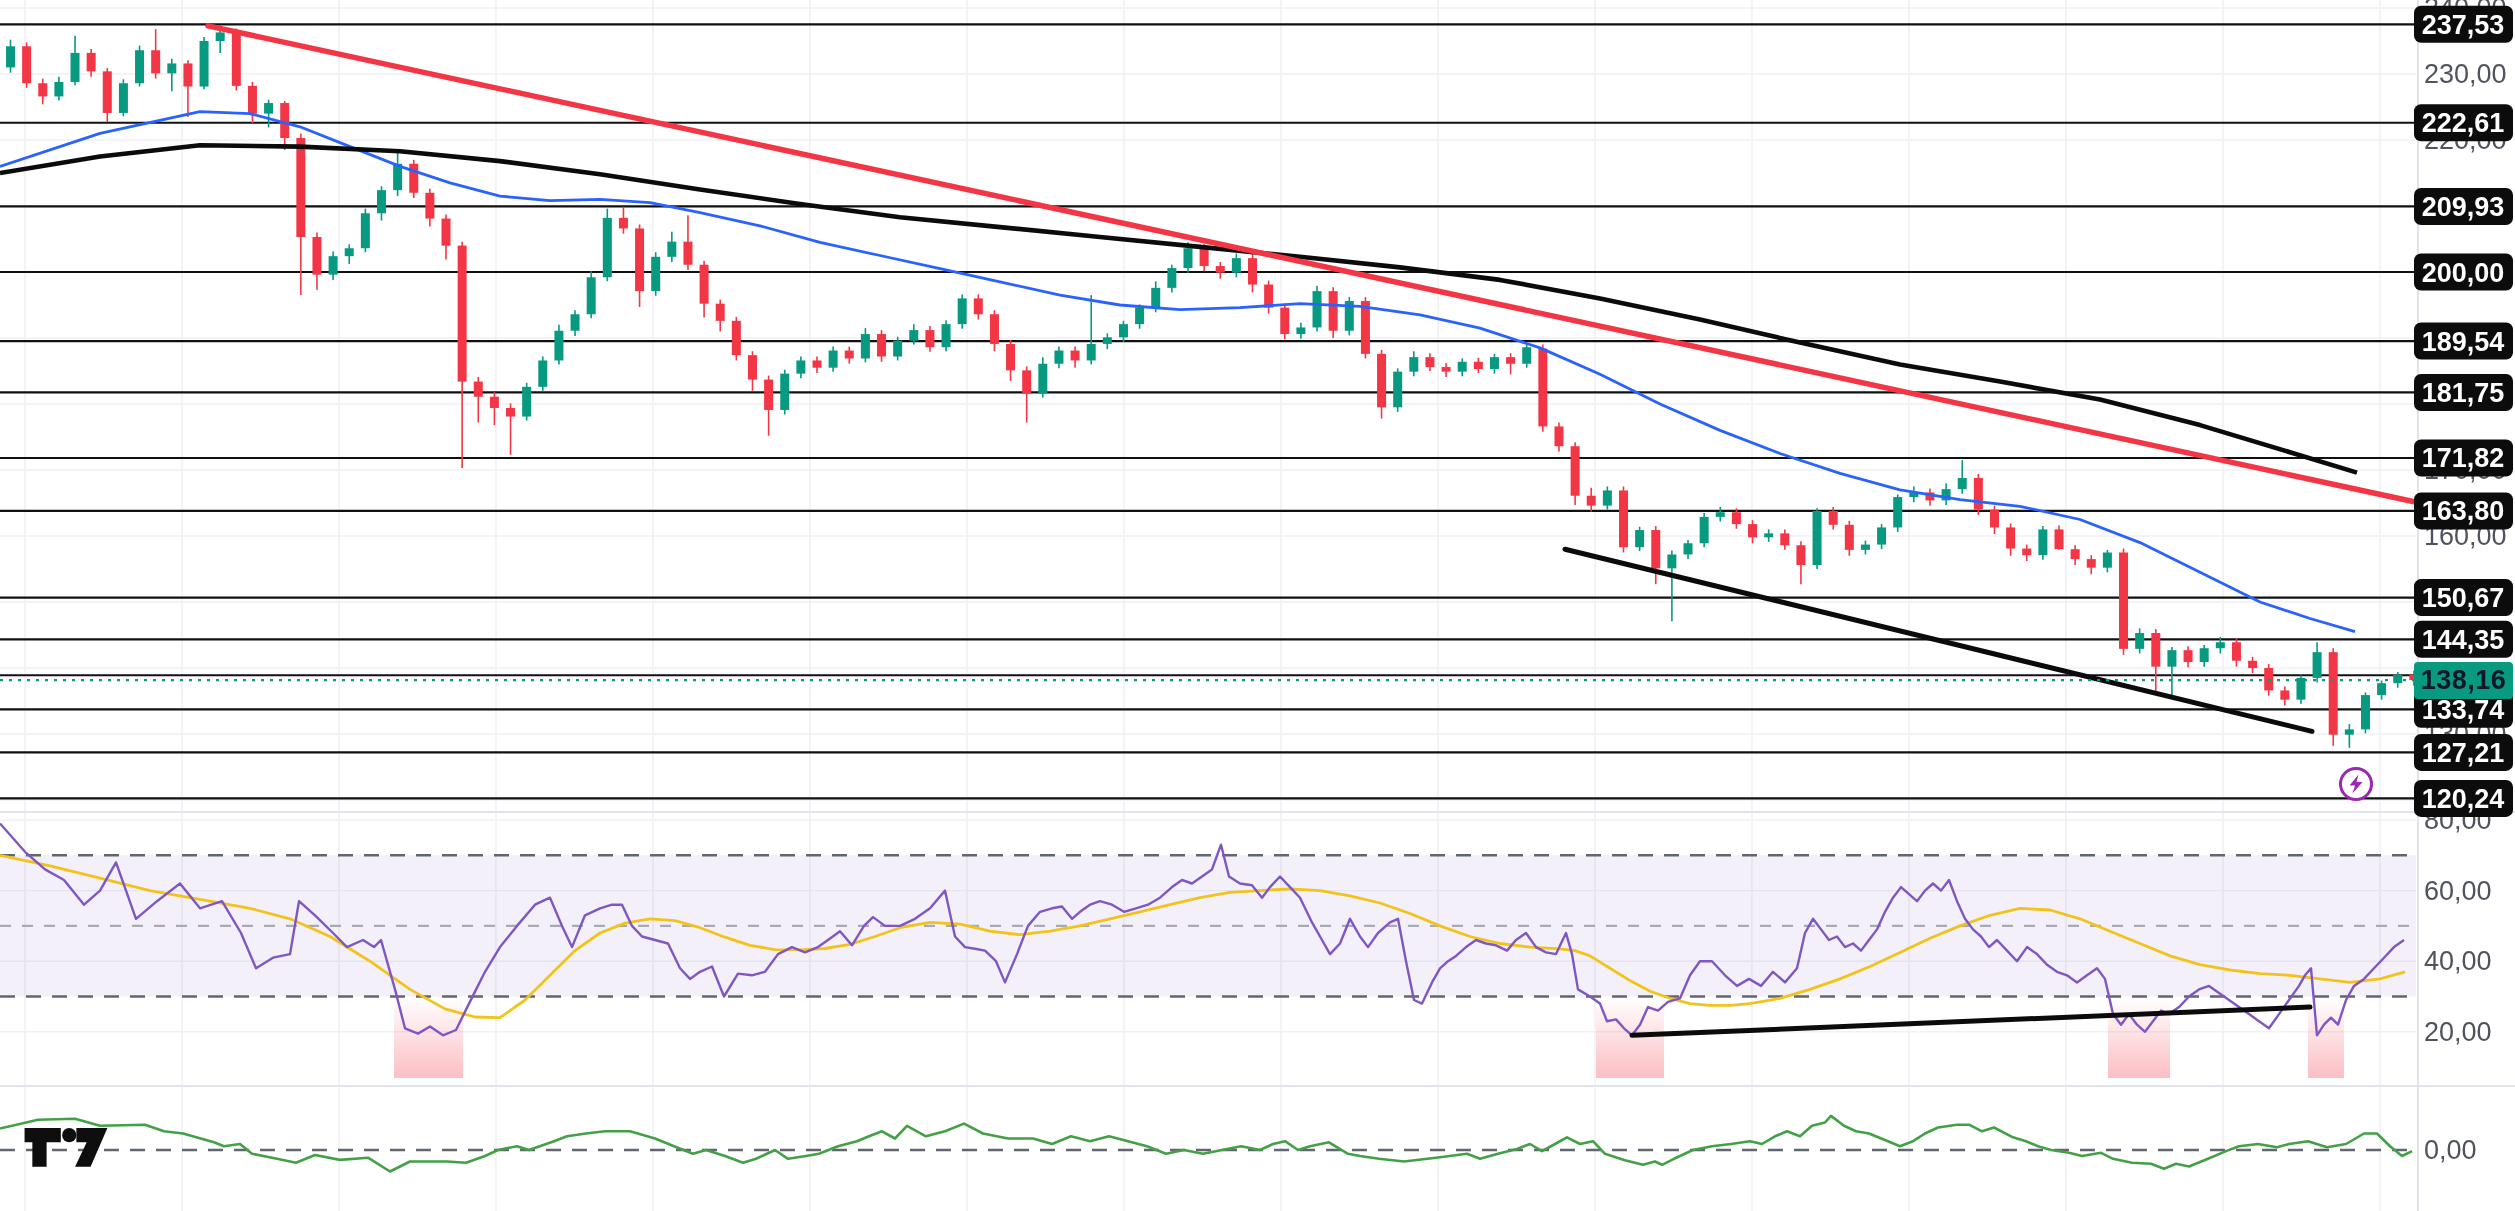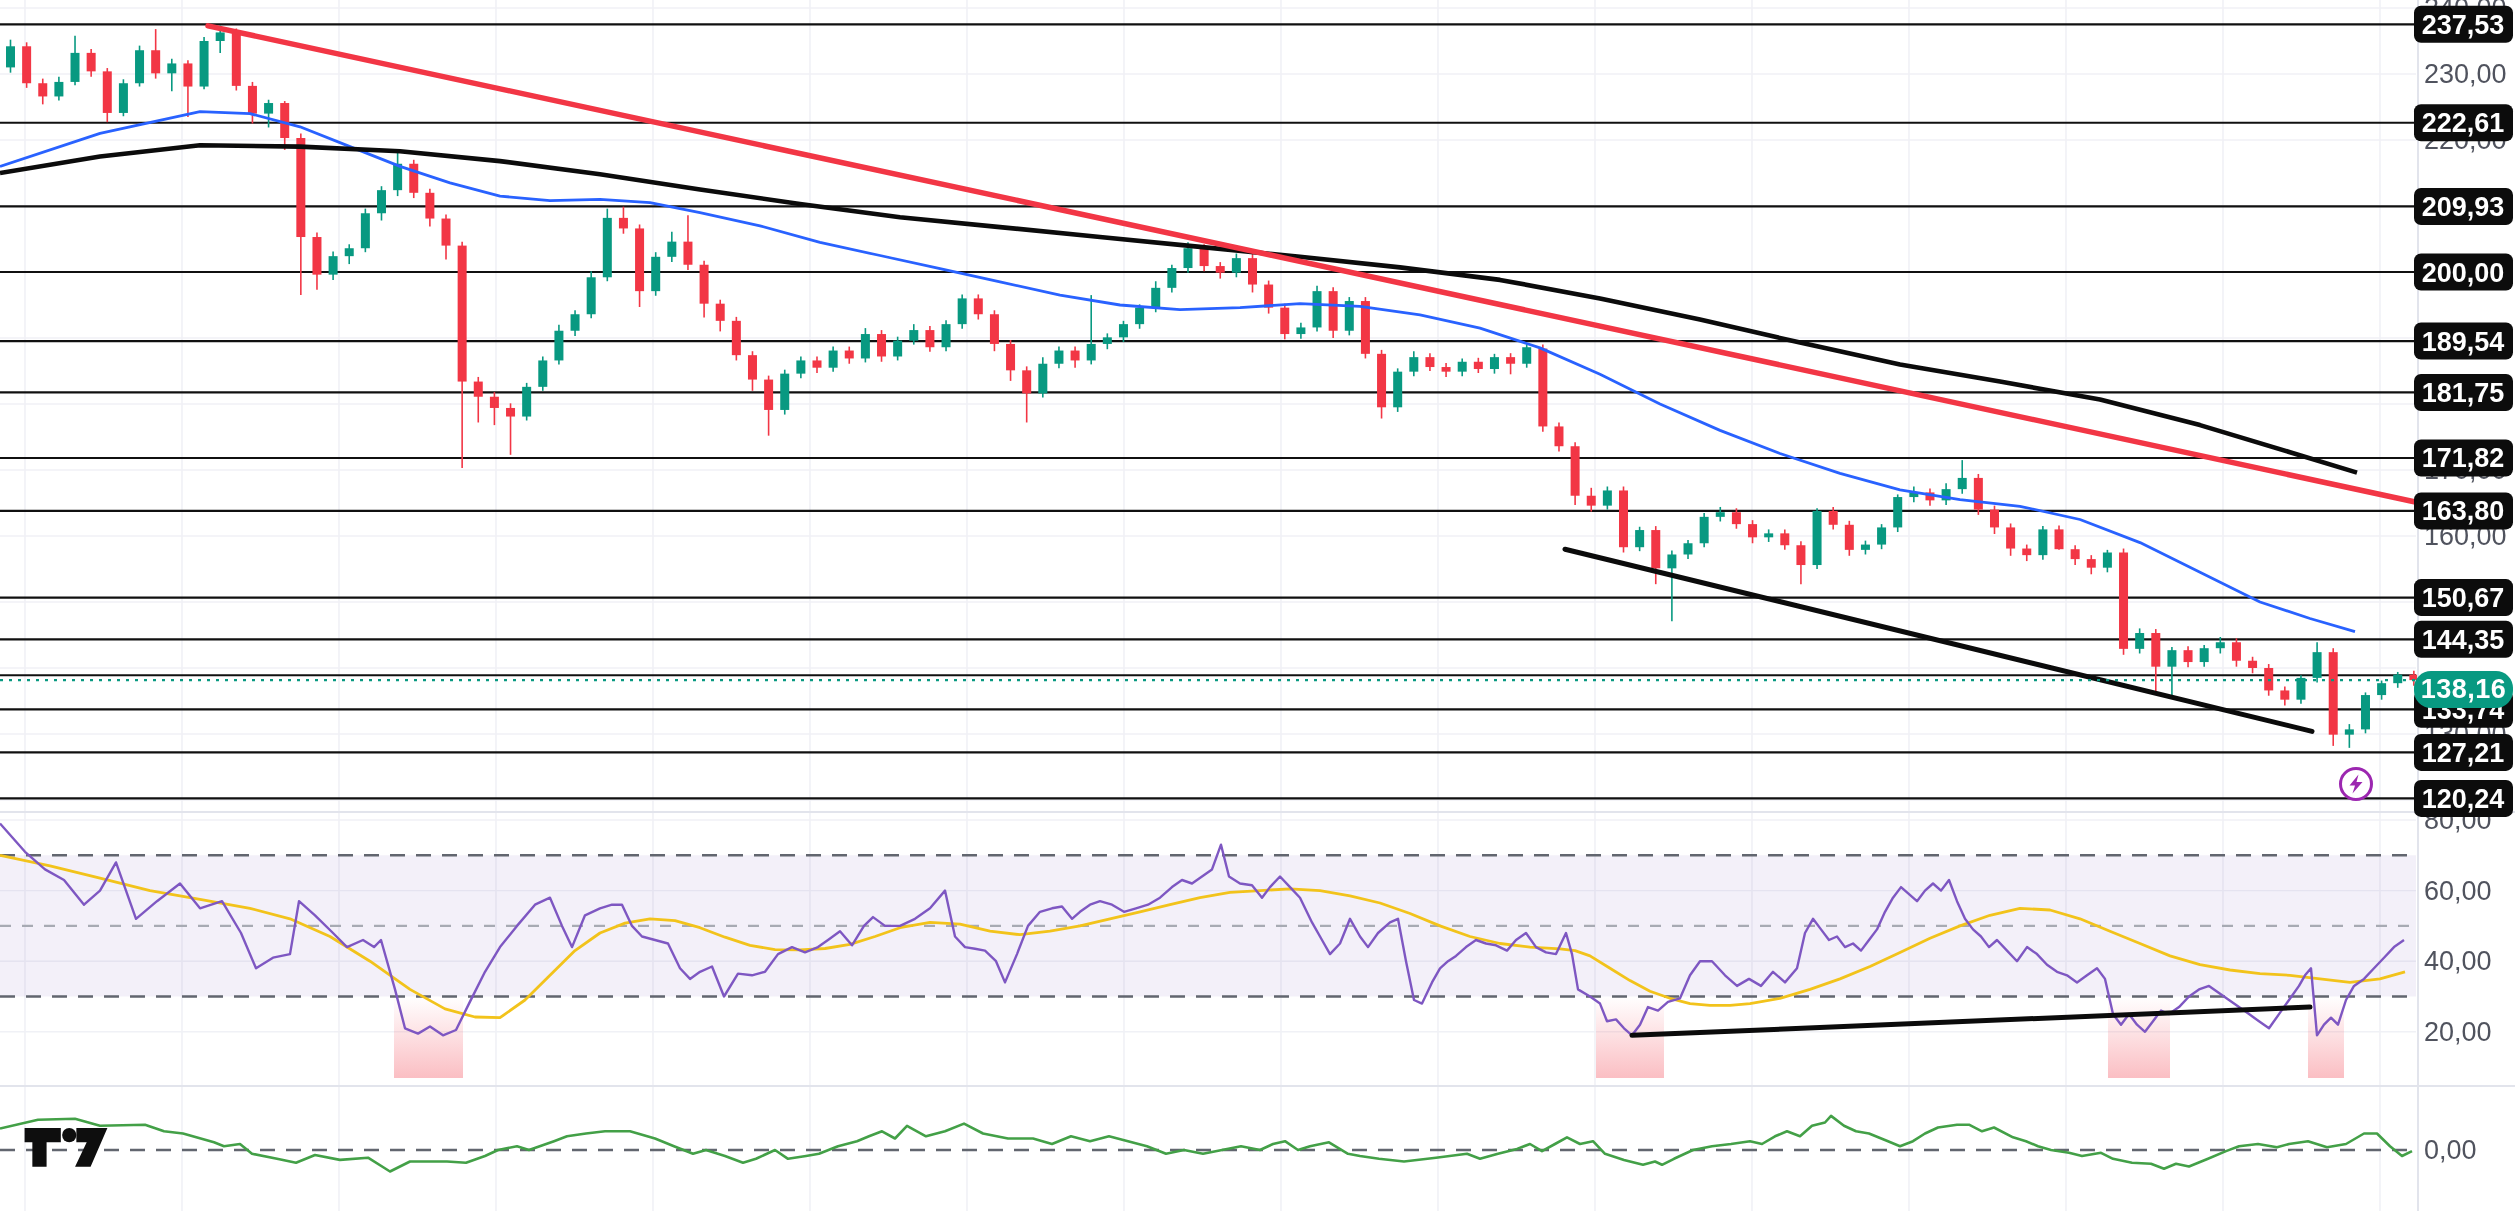--- a/index.html
+++ b/index.html
@@ -1,20 +1,20 @@
 <!DOCTYPE html>
 <html><head>
 <meta charset="utf-8">
 <style>
   html,body{margin:0;padding:0;background:#ffffff;font-family:"Liberation Sans",sans-serif;}
   #stage{position:relative;width:2515px;height:1211px;background:#fff;overflow:hidden;}
   #cv{position:absolute;left:0;top:0;}
   .cur-badge{position:absolute;left:2414px;top:662px;width:99px;height:37px;background:#089981;
-    color:#ffffff;font-weight:bold;font-size:27px;display:flex;align-items:center;justify-content:center;
-    border-radius:17px;letter-spacing:.5px;margin-top:9px;}
+    color:#0f172a;font-weight:bold;font-size:27px;display:flex;align-items:center;justify-content:center;
+    border-radius:4px;letter-spacing:.5px;}
   .bolt-wrap{position:absolute;left:2337px;top:765px;width:38px;height:38px;}
   .tv-logo{position:absolute;left:24px;top:1128px;width:84px;height:44px;}
 </style>
 </head>
 <body>
 <div id="stage">
 
 <svg id="cv" width="2515" height="1211" viewBox="0 0 2515 1211">
       <defs>
         <linearGradient id="pg" x1="0" y1="0" x2="0" y2="1">

